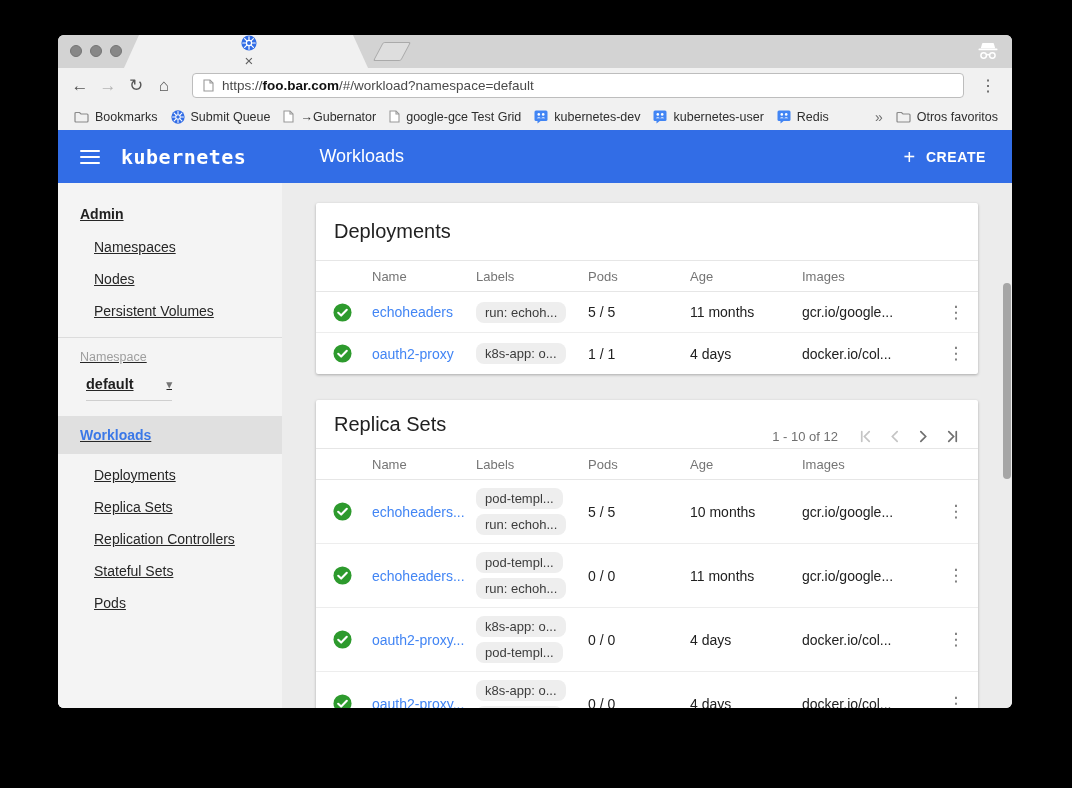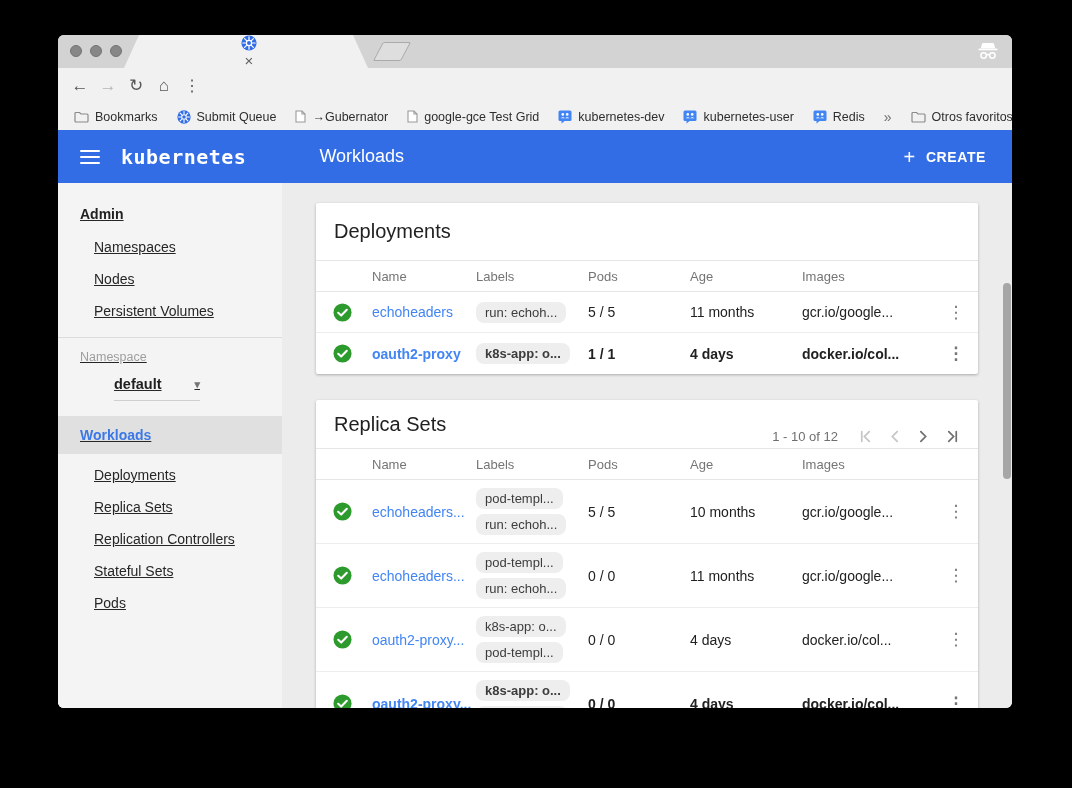--- a/index.html
+++ b/index.html
@@ -26,21 +26,21 @@
   .toolbar{height:35px;background:#f1f1f1;display:flex;align-items:center;padding:0 10px 0 8px;flex:0 0 auto;}
   .navbtn{width:28px;text-align:center;font-size:17px;color:#565656;}
   .navbtn.disabled{color:#b5b5b5;}
   .omnibox{flex:1;height:25px;margin:0 10px 0 14px;background:#fff;border:1px solid #bdbdbd;
            border-radius:4px;display:flex;align-items:center;padding:0 10px;gap:8px;}
   .url{font-size:13.5px;color:#4a4a4a;white-space:nowrap;overflow:hidden;}
   .url b{color:#111;font-weight:700;}
   .menu-dots{color:#5a5a5a;font-size:16px;padding:0 6px;letter-spacing:0;}
 
   
-  .bookmarks{height:27px;background:#f1f1f1;display:flex;align-items:center;gap:19px;
+  .bookmarks{height:27px;background:#f1f1f1;display:flex;align-items:center;gap:13px;
              padding:0 14px 0 16px;flex:0 0 auto;}
   .bm{display:flex;align-items:center;gap:6px;font-size:12.5px;color:#2e2e2e;white-space:nowrap;}
   .bm-overflow{margin-left:auto;color:#6f6f6f;font-size:14px;}
 
   
   .apphead{height:53px;background:#326de6;display:flex;align-items:center;color:#fff;flex:0 0 auto;}
   .hamburger{margin-left:22px;display:flex;flex-direction:column;gap:4px;width:20px;}
   .hamburger i{height:2px;background:#fff;border-radius:1px;}
   .brand{margin-left:21px;font-family:"DejaVu Sans Mono",monospace;font-weight:700;
          font-size:20px;letter-spacing:.5px;}
@@ -49,42 +49,42 @@
           font-size:14px;font-weight:700;letter-spacing:.6px;}
   .create .plus{font-size:20px;font-weight:400;line-height:18px;}
 
   
   .content{flex:1;display:flex;background:#ececec;overflow:hidden;position:relative;}
   .sidebar{width:224px;flex:0 0 auto;background:#f4f4f4;padding-top:14px;font-size:14px;color:#262626;text-decoration:underline;}
   .side-head{height:34px;line-height:34px;padding-left:22px;font-weight:700;color:#212121;}
   .side-item{height:32px;line-height:32px;padding-left:36px;}
   .side-div{border-top:1px solid #dcdcdc;margin:10px 0 6px 0;}
   .ns-label{padding:6px 0 4px 22px;font-size:12.5px;color:#9e9e9e;}
-  .ns-select{margin:8px 0 0 56px;width:86px;display:flex;align-items:center;justify-content:space-between;
+  .ns-select{margin:8px 0 0 28px;width:86px;display:flex;align-items:center;justify-content:space-between;
              border-bottom:1px solid #cfcfcf;padding-bottom:8px;font-size:14.5px;color:#1f1f1f;font-weight:700;}
   .ns-caret{color:#757575;font-size:11px;}
   .side-selected{margin-top:15px;height:38px;line-height:38px;padding-left:22px;background:#e0e0e0;
                  color:#3b78e7;font-weight:700;}
   .side-items{margin-top:5px;}
 
   .main{flex:1;padding:20px 34px 0 34px;overflow:hidden;}
   .card{background:#fff;border-radius:2px;box-shadow:0 1px 3px rgba(0,0,0,.28);margin-bottom:26px;}
   .card-head{display:flex;align-items:center;padding:0 18px;border-bottom:1px solid #e6e6e6;}
   .dep .card-head{height:58px;}
   .rs .card-head{height:49px;}
   .card-title{font-size:20px;color:#212121;font-weight:400;}
   .pager{margin-left:auto;display:flex;align-items:center;gap:14px;margin-top:24px;}
   .pager-label{font-size:13px;color:#6f6f6f;margin-right:6px;}
   .pg{display:flex;align-items:center;}
 
   .thead,.trow{display:grid;grid-template-columns:56px 104px 112px 102px 112px 1fr 44px;align-items:center;}
   .thead{height:31px;border-bottom:1px solid #e6e6e6;color:#757575;font-size:13px;}
   .trow{border-bottom:1px solid #ededed;min-height:41px;font-size:14px;color:#212121;}
   .rs .trow{min-height:60px;}
-  .trow:last-child{border-bottom:none;font-weight:bold;}
+  .trow:last-child{border-bottom:none;}
   .cell-status{padding-left:17px;display:flex;align-items:center;}
   .cell-name{color:#4285f4;white-space:nowrap;overflow:hidden;}
   .cell-labels{display:flex;flex-direction:column;align-items:flex-start;gap:5px;padding:8px 0;}
   .chip{background:#eee;border-radius:8px;padding:3px 9px;font-size:13px;color:#3c3c3c;white-space:nowrap;}
   .cell-menu{text-align:center;color:#757575;font-size:17px;}
 
   .scroll-thumb{position:absolute;right:1px;top:100px;width:8px;height:196px;background:#a6a6a6;border-radius:4px;}
 </style>
 </head>
 <body>
@@ -151,20 +151,26 @@
         <circle cx="15.1" cy="12.7" r="2.6" fill="none" stroke="#fff" stroke-width="1.4"></circle>
         <path d="M9.5 12.4 Q11 11.2 12.5 12.4" fill="none" stroke="#fff" stroke-width="1.2"></path>
       </svg>
     </div>
 
     <div class="toolbar">
       <span class="navbtn">←</span>
       <span class="navbtn disabled">→</span>
       <span class="navbtn">↻</span>
       <span class="navbtn">⌂</span>
+      <div class="omnibox">
+        <svg width="11" height="13" viewBox="0 0 11 13">
+            <use href="#page"></use>
+          </svg>
+        <span class="url"><span>https://</span><b>foo.bar.com</b><span>/#/workload?namespace=default</span></span>
+      </div>
       <span class="menu-dots">⋮</span>
     </div>
 
     <div class="bookmarks">
       <div class="bm">
         <svg width="15" height="12" viewBox="0 0 15 12">
             <use href="#folder"></use>
           </svg>
         <span>Bookmarks</span>
       </div>

